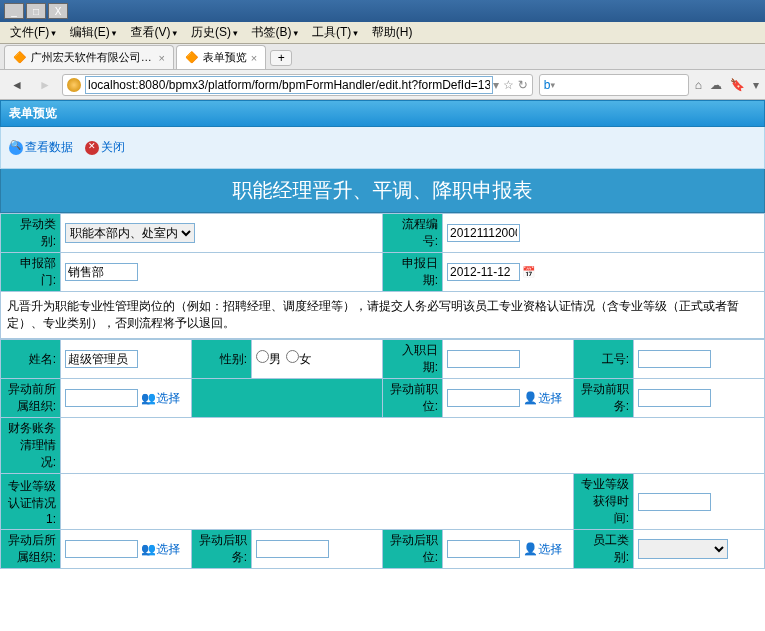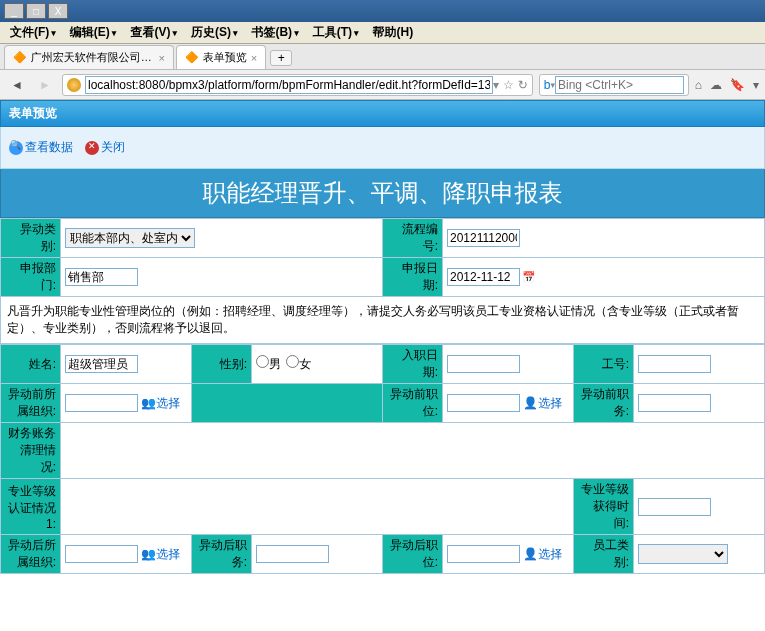--- a/index.html
+++ b/index.html
@@ -6,21 +6,21 @@
 body { font-family: "Microsoft YaHei", Arial, sans-serif; font-size: 12px; background: #fff; width: 765px; }
 
 
 .titlebar { background: linear-gradient(#3a6ea5, #2a5a8f); color: #fff; height: 22px; display: flex; align-items: center; justify-content: space-between; padding: 0 4px; font-size: 12px; }
 .titlebar-left { display: flex; align-items: center; gap: 4px; }
 .titlebar-icon { width: 14px; height: 14px; background: radial-gradient(circle,#ff9933,#cc5500); border-radius: 50%; }
 .winbtns { display: flex; gap: 2px; }
 .winbtn { width: 20px; height: 16px; background: #ccc; border: 1px solid #666; display: flex; align-items: center; justify-content: center; font-size: 10px; cursor: pointer; }
 
 .menubar { background: #ece9d8; height: 22px; display: flex; align-items: center; padding: 0 4px; gap: 2px; border-bottom: 1px solid #aca899; }
-.menubar span { padding: 2px 6px; cursor: pointer; font-weight: bold; }
+.menubar span { padding: 2px 6px; cursor: pointer; }
 .menubar .drop::after { content: "▾"; font-size: 9px; margin-left: 2px; }
 
 .tabbar { background: #e8e8e8; height: 26px; display: flex; align-items: flex-end; padding: 0 4px; border-bottom: 1px solid #bbb; }
 .tab { background: #f5f5f5; border: 1px solid #bbb; border-bottom: none; padding: 4px 8px; margin-right: 2px; border-radius: 4px 4px 0 0; display: flex; align-items: center; gap: 4px; max-width: 170px; font-size: 11px; }
 .tab.active { background: #fff; }
 .tab-close { cursor: pointer; color: #888; }
 .newtab { width: 22px; text-align: center; border: 1px solid #bbb; border-radius: 3px; cursor: pointer; margin-left: 2px; background: #f5f5f5; margin-bottom: 3px; }
 
 .navbar { background: #f0f0f0; height: 30px; display: flex; align-items: center; padding: 0 6px; gap: 6px; border-bottom: 1px solid #bbb; }
 .navbtn { width: 22px; height: 22px; border-radius: 3px; display: flex; align-items: center; justify-content: center; color: #555; cursor: pointer; }
@@ -36,21 +36,21 @@
 .content { background: #fff; }
 .blue-header { background: linear-gradient(#4db3e6, #1e90d6); color: #fff; padding: 4px 8px; font-weight: bold; border: 1px solid #1a7db8; }
 .toolbar { background: #e6f2fb; padding: 12px 8px; border: 1px solid #b0d6ed; border-top: none; display: flex; gap: 12px; align-items: center; }
 .toolbar a { color: #0066cc; text-decoration: none; display: flex; align-items: center; gap: 2px; }
 .tool-icon { width: 14px; height: 14px; border-radius: 50%; display: inline-block; }
 .tool-icon.view { background: #3399ff; position: relative; }
 .tool-icon.view::after{content:"🔍";font-size:9px;position:absolute;top:-1px;left:1px;color:#fff}
 .tool-icon.close { background: #cc3333; position: relative;}
 .tool-icon.close::after{content:"✕";font-size:9px;position:absolute;top:0;left:3px;color:#fff}
 
-.form-title { background: #3399cc; color: #fff; text-align: center; padding: 8px; font-size: 24px; border: 1px solid #2b7da8; border-top: none; }
+.form-title { background: #3399cc; color: #fff; text-align: center; padding: 8px; font-size: 20px; border: 1px solid #2b7da8; border-top: none; }
 
 table.form { width: 100%; border-collapse: collapse; table-layout: fixed; }
 table.form td { border: 1px solid #a8c8e0; padding: 2px 4px; height: 26px; vertical-align: middle; font-size: 12px; }
 td.label { text-align: right; width: 60px; background: #14b8a6; }
 td.section { background: #b8d8f0; font-weight: normal; padding: 4px 6px; }
 input[type=text] { border: 1px solid #7eb0d6; padding: 1px 2px; font-size: 12px; width: 73px; height: 18px; }
 select { border: 1px solid #7eb0d6; font-size: 12px; height: 20px; }
 .link { color: #0066cc; cursor: pointer; }
 .note { padding: 6px; border: 1px solid #a8c8e0; border-top: none; font-size: 12px; background: #fff; }
 .radio-group label { margin-right: 2px; }
@@ -99,21 +99,20 @@
     <input type="text" value="localhost:8080/bpmx3/platform/form/bpmFormHandler/edit.ht?formDefId=1343978614" style="">
     <div class="url-icons">
       <span>▾</span>
       <span>☆</span>
       <span>↻</span>
     </div>
   </div>
   <div class="searchbar">
     <span style="color:#0078d4">b</span>
     <span style="font-size:9px;color:#888">▾</span>
-    <input type="text" placeholder="Bing &lt;Ctrl+K&gt;" style="">
   </div>
   <div class="rightnav">
     <span>⌂</span>
     <span>☁</span>
     <span>🔖</span>
     <span>▾</span>
   </div>
 </div>
 
 <div class="content">

